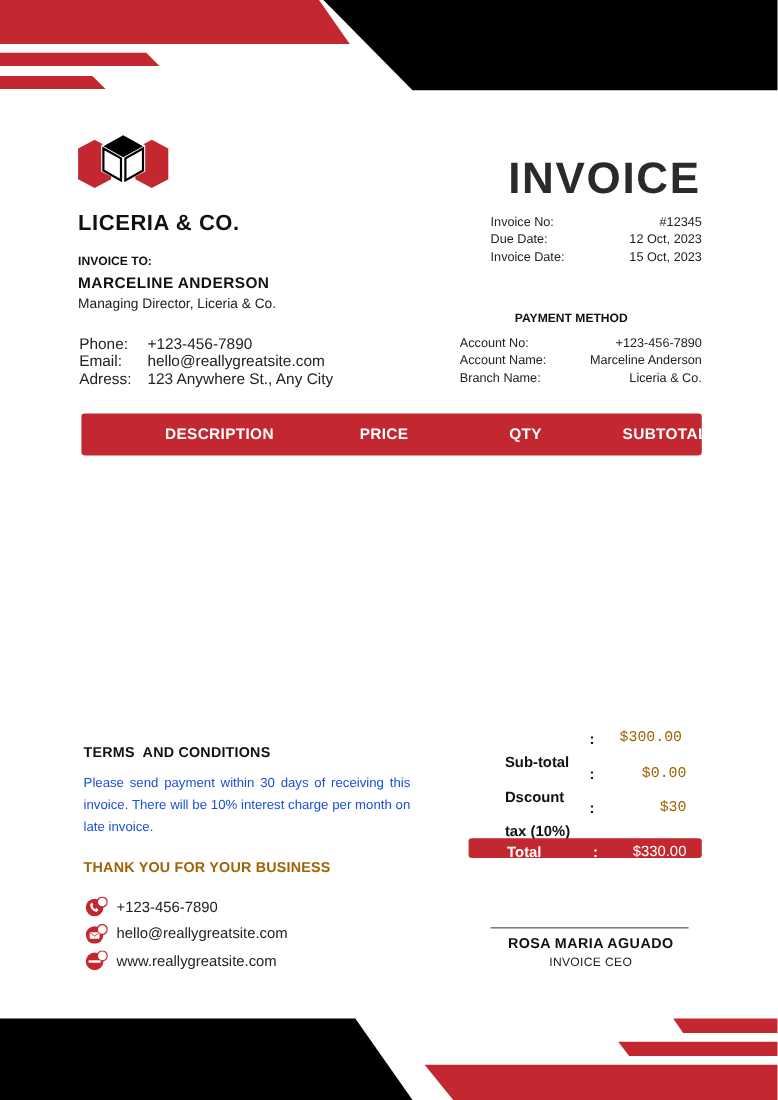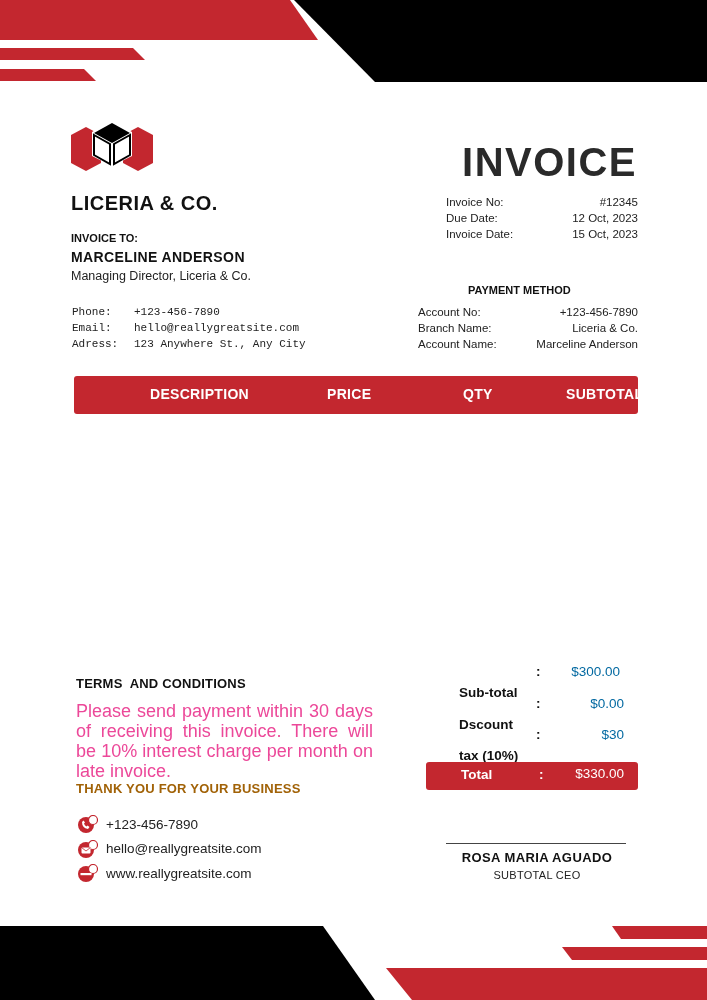--- a/index.html
+++ b/index.html
@@ -5,43 +5,43 @@
   html, body { margin:0; padding:0; }
   body { width:707px; height:1000px; position:relative; background:#ffffff; overflow:hidden;
          font-family:"Liberation Sans", "DejaVu Sans", sans-serif; color:#111; }
   .abs { position:absolute; }
   svg.deco { position:absolute; left:0; top:0; }
   .logo { left:70px; top:120px; width:84px; height:56px; }
   .company { left:71px; top:192px; font-size:20px; font-weight:700; letter-spacing:0.5px; color:#111; }
   .inv-to-label { left:71px; top:232px; font-size:11px; font-weight:700; color:#111; }
   .client-name { left:71px; top:249px; font-size:14px; font-weight:700; letter-spacing:0.4px; color:#111; }
   .client-role { left:71px; top:269px; font-size:12.5px; color:#222; }
-  .contact { left:72px; top:304px; font-size:11px; color:#222; line-height:16px;font-family:Liberation Mono, monospace; }
+  .contact { left:72px; top:304px; font-size:14px; color:#222; line-height:16px; }
   .contact .row { display:flex; }
   .contact .k { width:62px; }
   .invoice-title { right:70px; top:138px; font-size:40px; font-weight:700; color:#2a2a2a; letter-spacing:1.5px; line-height:48px; }
   .meta { left:446px; top:194px; width:192px; font-size:11.5px; color:#222; line-height:16px; }
   .meta .row, .pay .row { display:flex; justify-content:space-between; }
   .pay-title { left:430px; top:284px; font-size:11px; font-weight:700; color:#111;padding-left:38px; }
   .pay { left:418px; top:304px; width:220px; font-size:11.5px; color:#222; line-height:16px; }
   .thead { left:74px; top:376px; width:564px; height:38px; background:#c3272f; border-radius:3px; color:#fff;
            font-size:14px; font-weight:700; letter-spacing:0.3px; }
   .thead span { position:absolute; top:10px;padding-left:40px; }
   .terms-title { left:76px; top:676px; font-size:13px; font-weight:700; color:#111; letter-spacing:0.2px; }
-  .terms-body { left:76px; top:701px; width:297px; font-size:18px; line-height:20px; text-align:justify; color:#ec4899; }
+  .terms-body { left:76px; top:701px; width:297px; font-size:12px; line-height:20px; text-align:justify; color:#1d4ed8; }
   .thanks { left:76px; top:781px; font-size:13px; font-weight:700; color:#a16207; letter-spacing:0.2px; }
   .footer-contacts { left:76px; top:812px; font-size:13.5px; color:#222; }
   .footer-contacts .row { display:flex; align-items:center; height:24.5px; }
   .footer-contacts .ic { width:22px; height:18px; margin-right:8px; position:relative; }
   .totals { left:446px; top:664px; width:192px; font-size:13.5px; }
   .totals .row { position:relative; height:32px; }
   .totals .lab { position:absolute; left:13px; font-weight:700; color:#111;margin-top:21px; }
   .totals .colon { position:absolute; left:90px; font-weight:700; color:#111; }
-  .totals .val { position:absolute; right:14px; color:#0369a1; }
-  .total-bar { left:426px; top:762px; width:212px; height:28px; background:#c3272f; border-radius:3px; color:#fff; font-size:13.5px; }
+  .totals .val { position:absolute; right:14px; color:#a16207;font-family:Liberation Mono, monospace; }
+  .total-bar { left:426px; top:762px; width:212px; height:18px; background:#c3272f; border-radius:3px; color:#fff; font-size:13.5px; }
   .total-bar .lab { position:absolute; left:35px; top:5px; font-weight:700; }
   .total-bar .colon { position:absolute; left:113px; top:5px; font-weight:700; }
   .total-bar .val { position:absolute; right:14px; top:4px; }
   .sig-line { left:446px; top:843px; width:180px; height:1px; background:#444; }
   .sig-name { left:446px; top:850px; width:182px; text-align:center; font-size:13px; font-weight:700; color:#111; letter-spacing:0.4px; }
   .sig-role { left:446px; top:869px; width:182px; text-align:center; font-size:11px; color:#222; letter-spacing:0.3px; }
 </style>
 </head>
 <body>
 
@@ -108,26 +108,26 @@
   </div>
 </div>
 
 <div class="abs pay-title">PAYMENT METHOD</div>
 <div class="abs pay">
   <div class="row">
     <span>Account No:</span>
     <span>+123-456-7890</span>
   </div>
   <div class="row">
+    <span>Account Name:</span>
+    <span>Marceline Anderson</span>
+  </div>
+  <div class="row">
     <span>Branch Name:</span>
     <span>Liceria &amp; Co.</span>
-  </div>
-  <div class="row">
-    <span>Account Name:</span>
-    <span>Marceline Anderson</span>
   </div>
 </div>
 
 <div class="abs thead">
   <span style="left:36px">DESCRIPTION</span>
   <span style="left:213px">PRICE</span>
   <span style="left:349px">QTY</span>
   <span style="left:452px">SUBTOTAL</span>
 </div>
 
@@ -188,13 +188,13 @@
 </div>
 
 <div class="abs total-bar">
   <span class="lab">Total</span>
   <span class="colon">:</span>
   <span class="val">$330.00</span>
 </div>
 
 <div class="abs sig-line"></div>
 <div class="abs sig-name">ROSA MARIA AGUADO</div>
-<div class="abs sig-role">SUBTOTAL CEO</div>
+<div class="abs sig-role">INVOICE CEO</div>
 
 </body></html>

